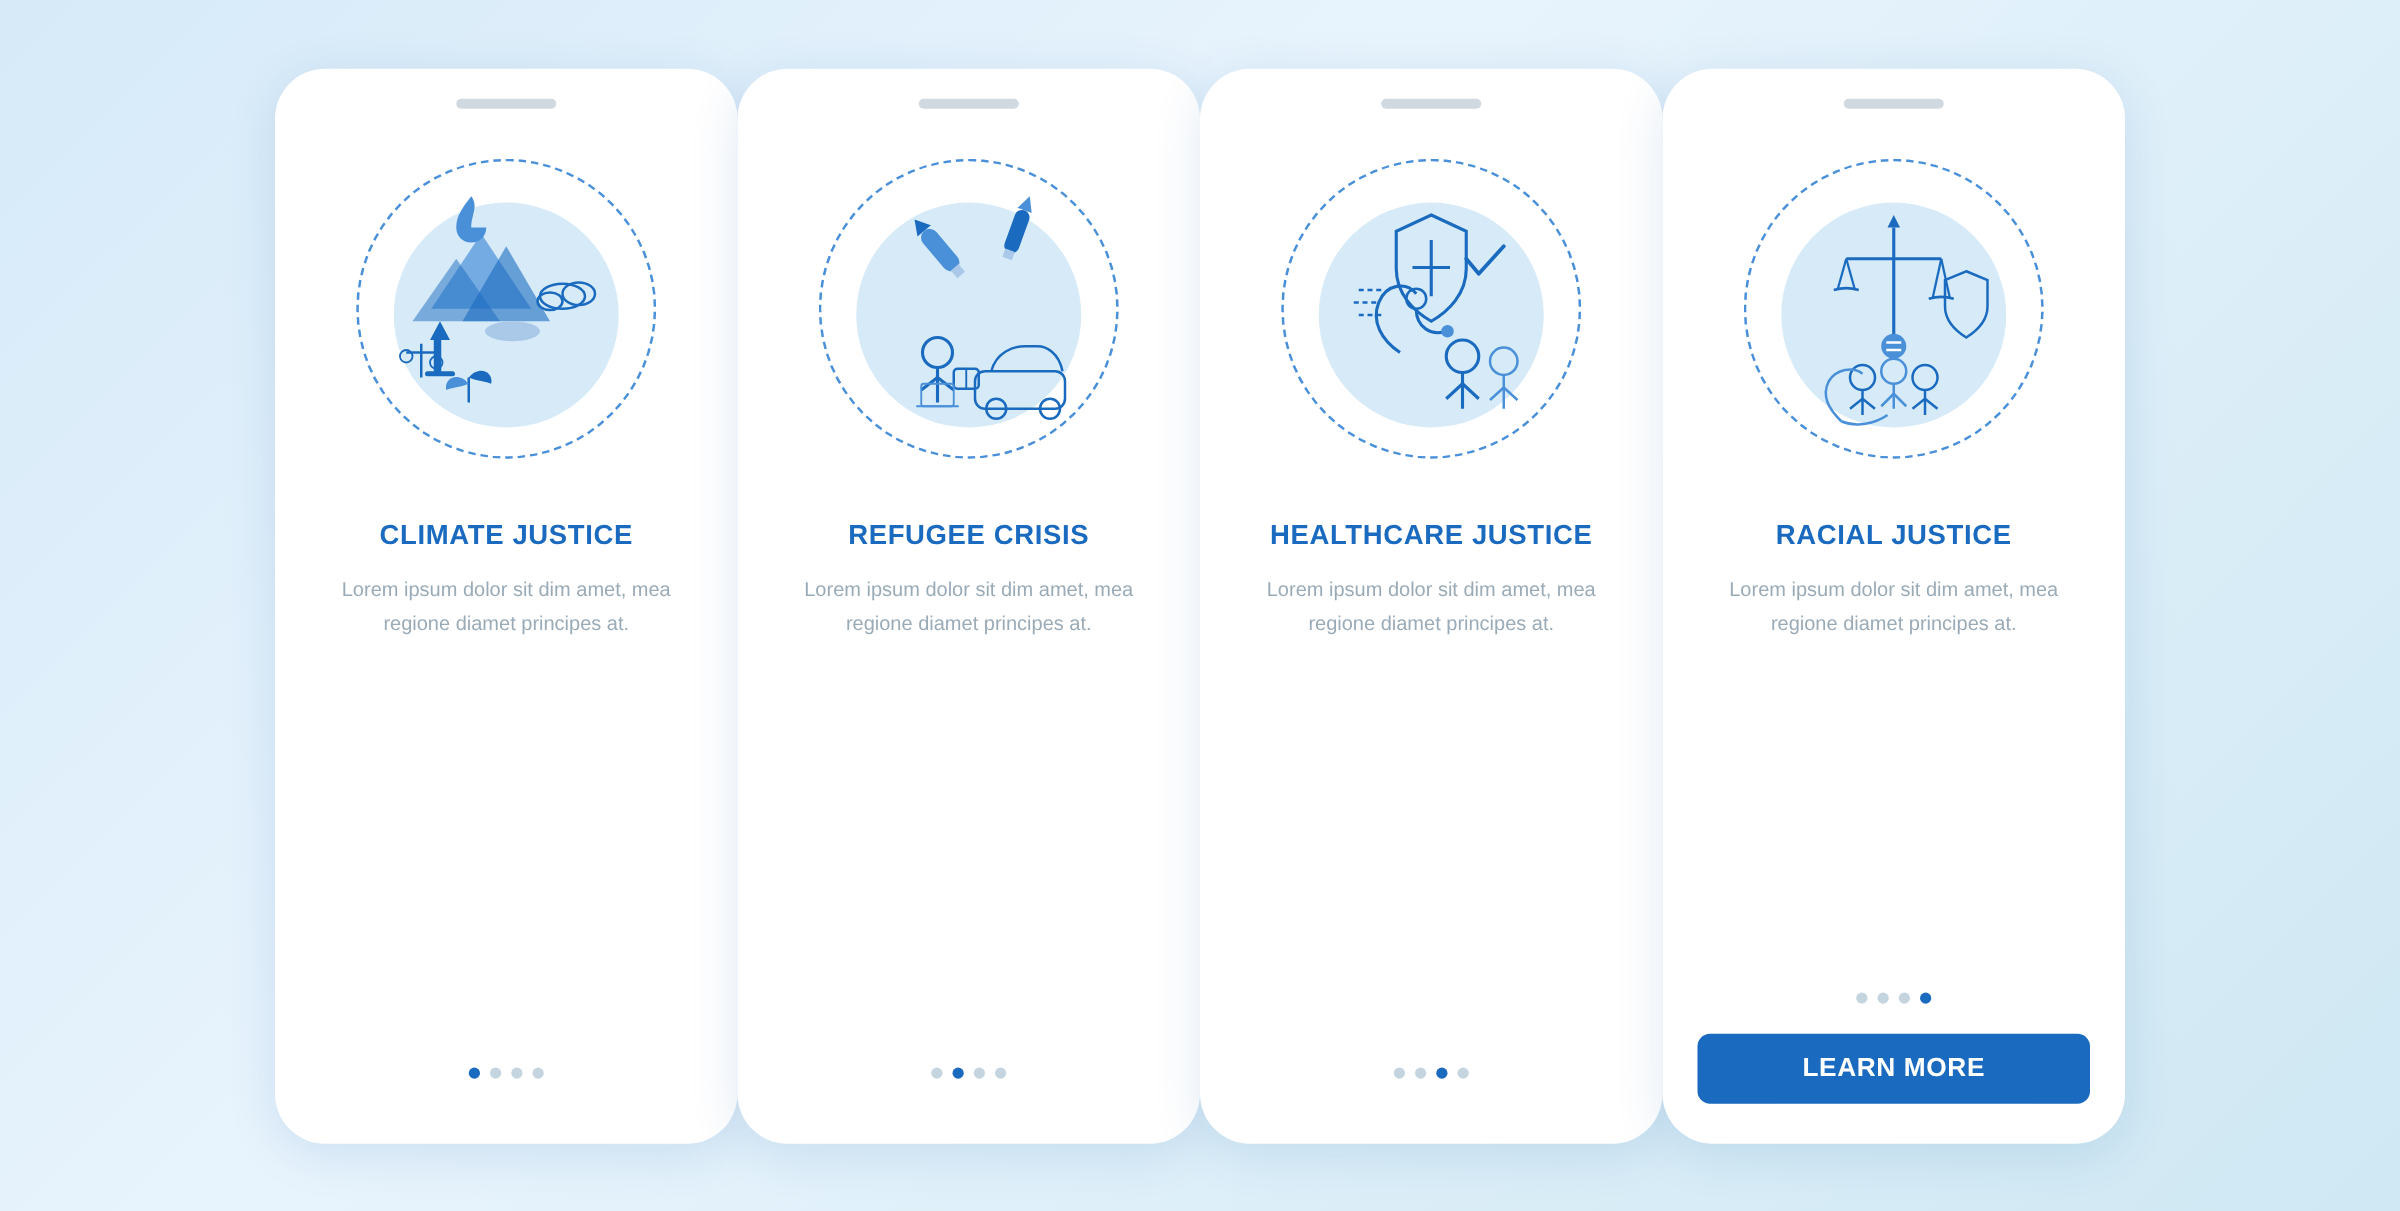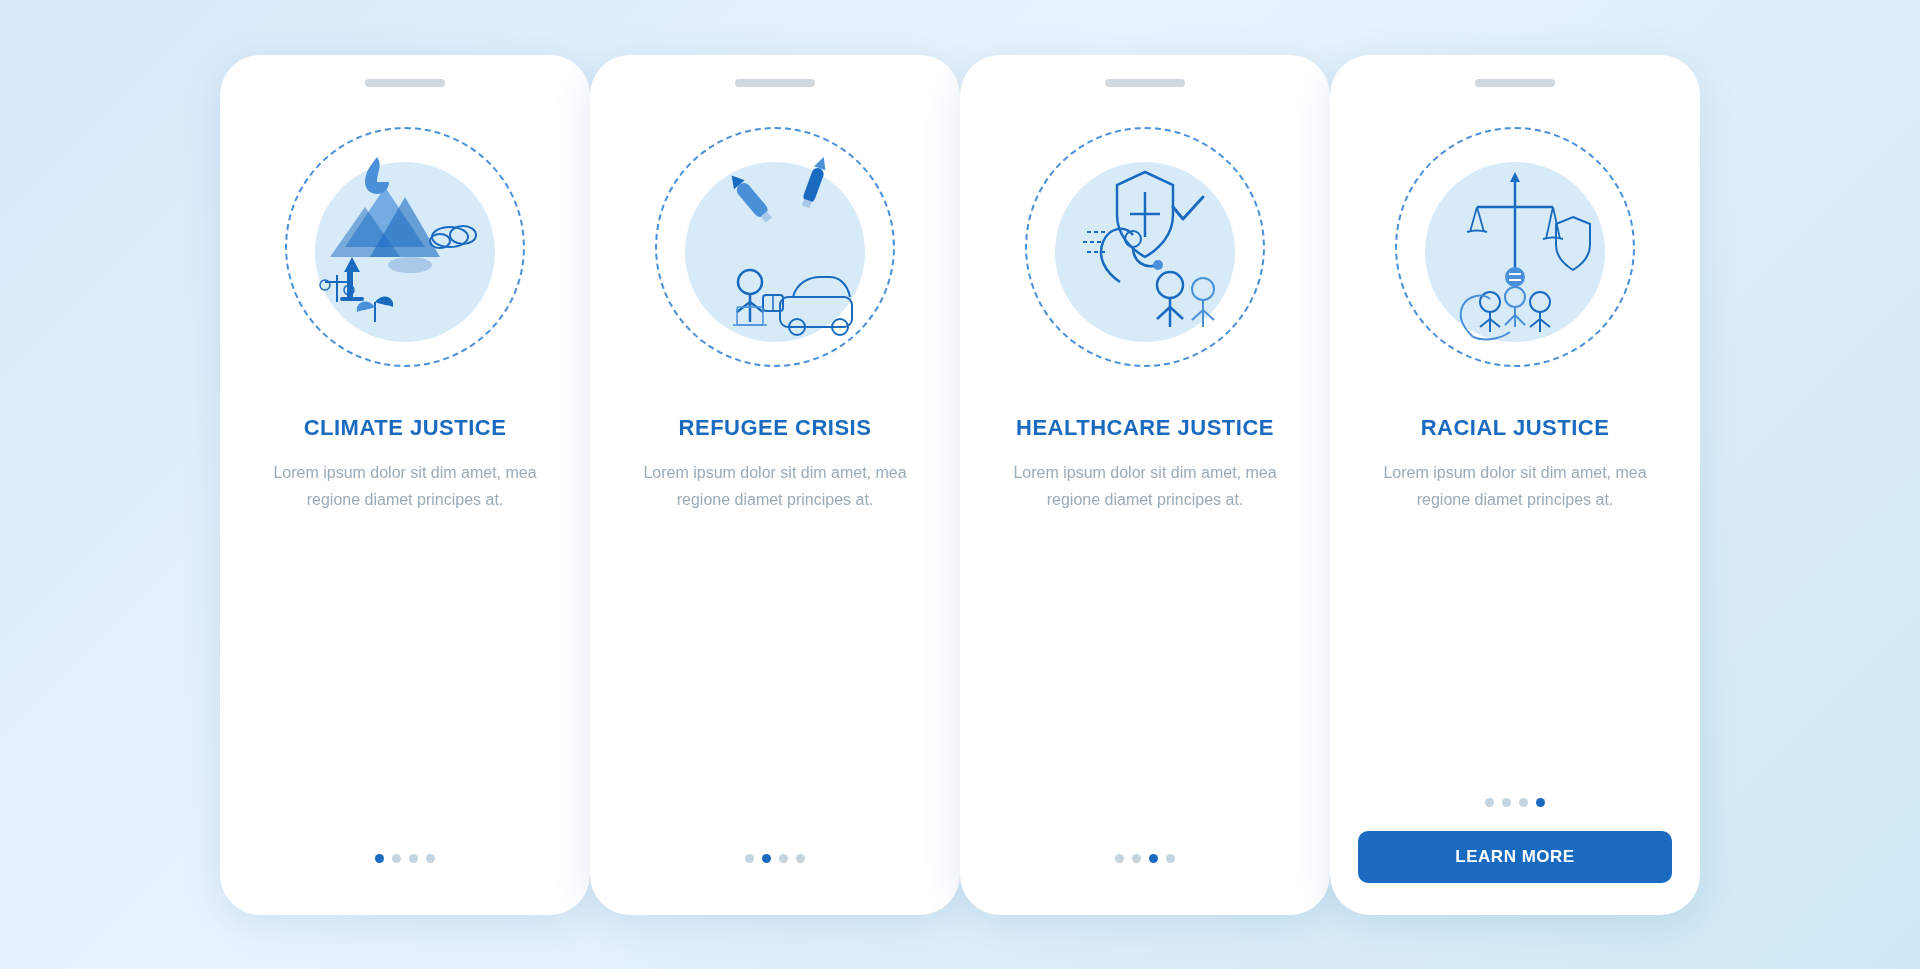--- a/index.html
+++ b/index.html
@@ -119,21 +119,21 @@
     .dot.active {
       background: #1a6bbf;
     }
 
     .learn-more-btn {
       background: #1a6bbf;
       color: #fff;
       border: none;
       border-radius: 10px;
       padding: 16px 48px;
-      font-size: 17px;
+      font-size: 21px;
       font-weight: 700;
       letter-spacing: 0.5px;
       cursor: pointer;
       text-transform: uppercase;
       width: 100%;
       margin-top: 4px;
     }
   </style>
 </head>
 <body>

